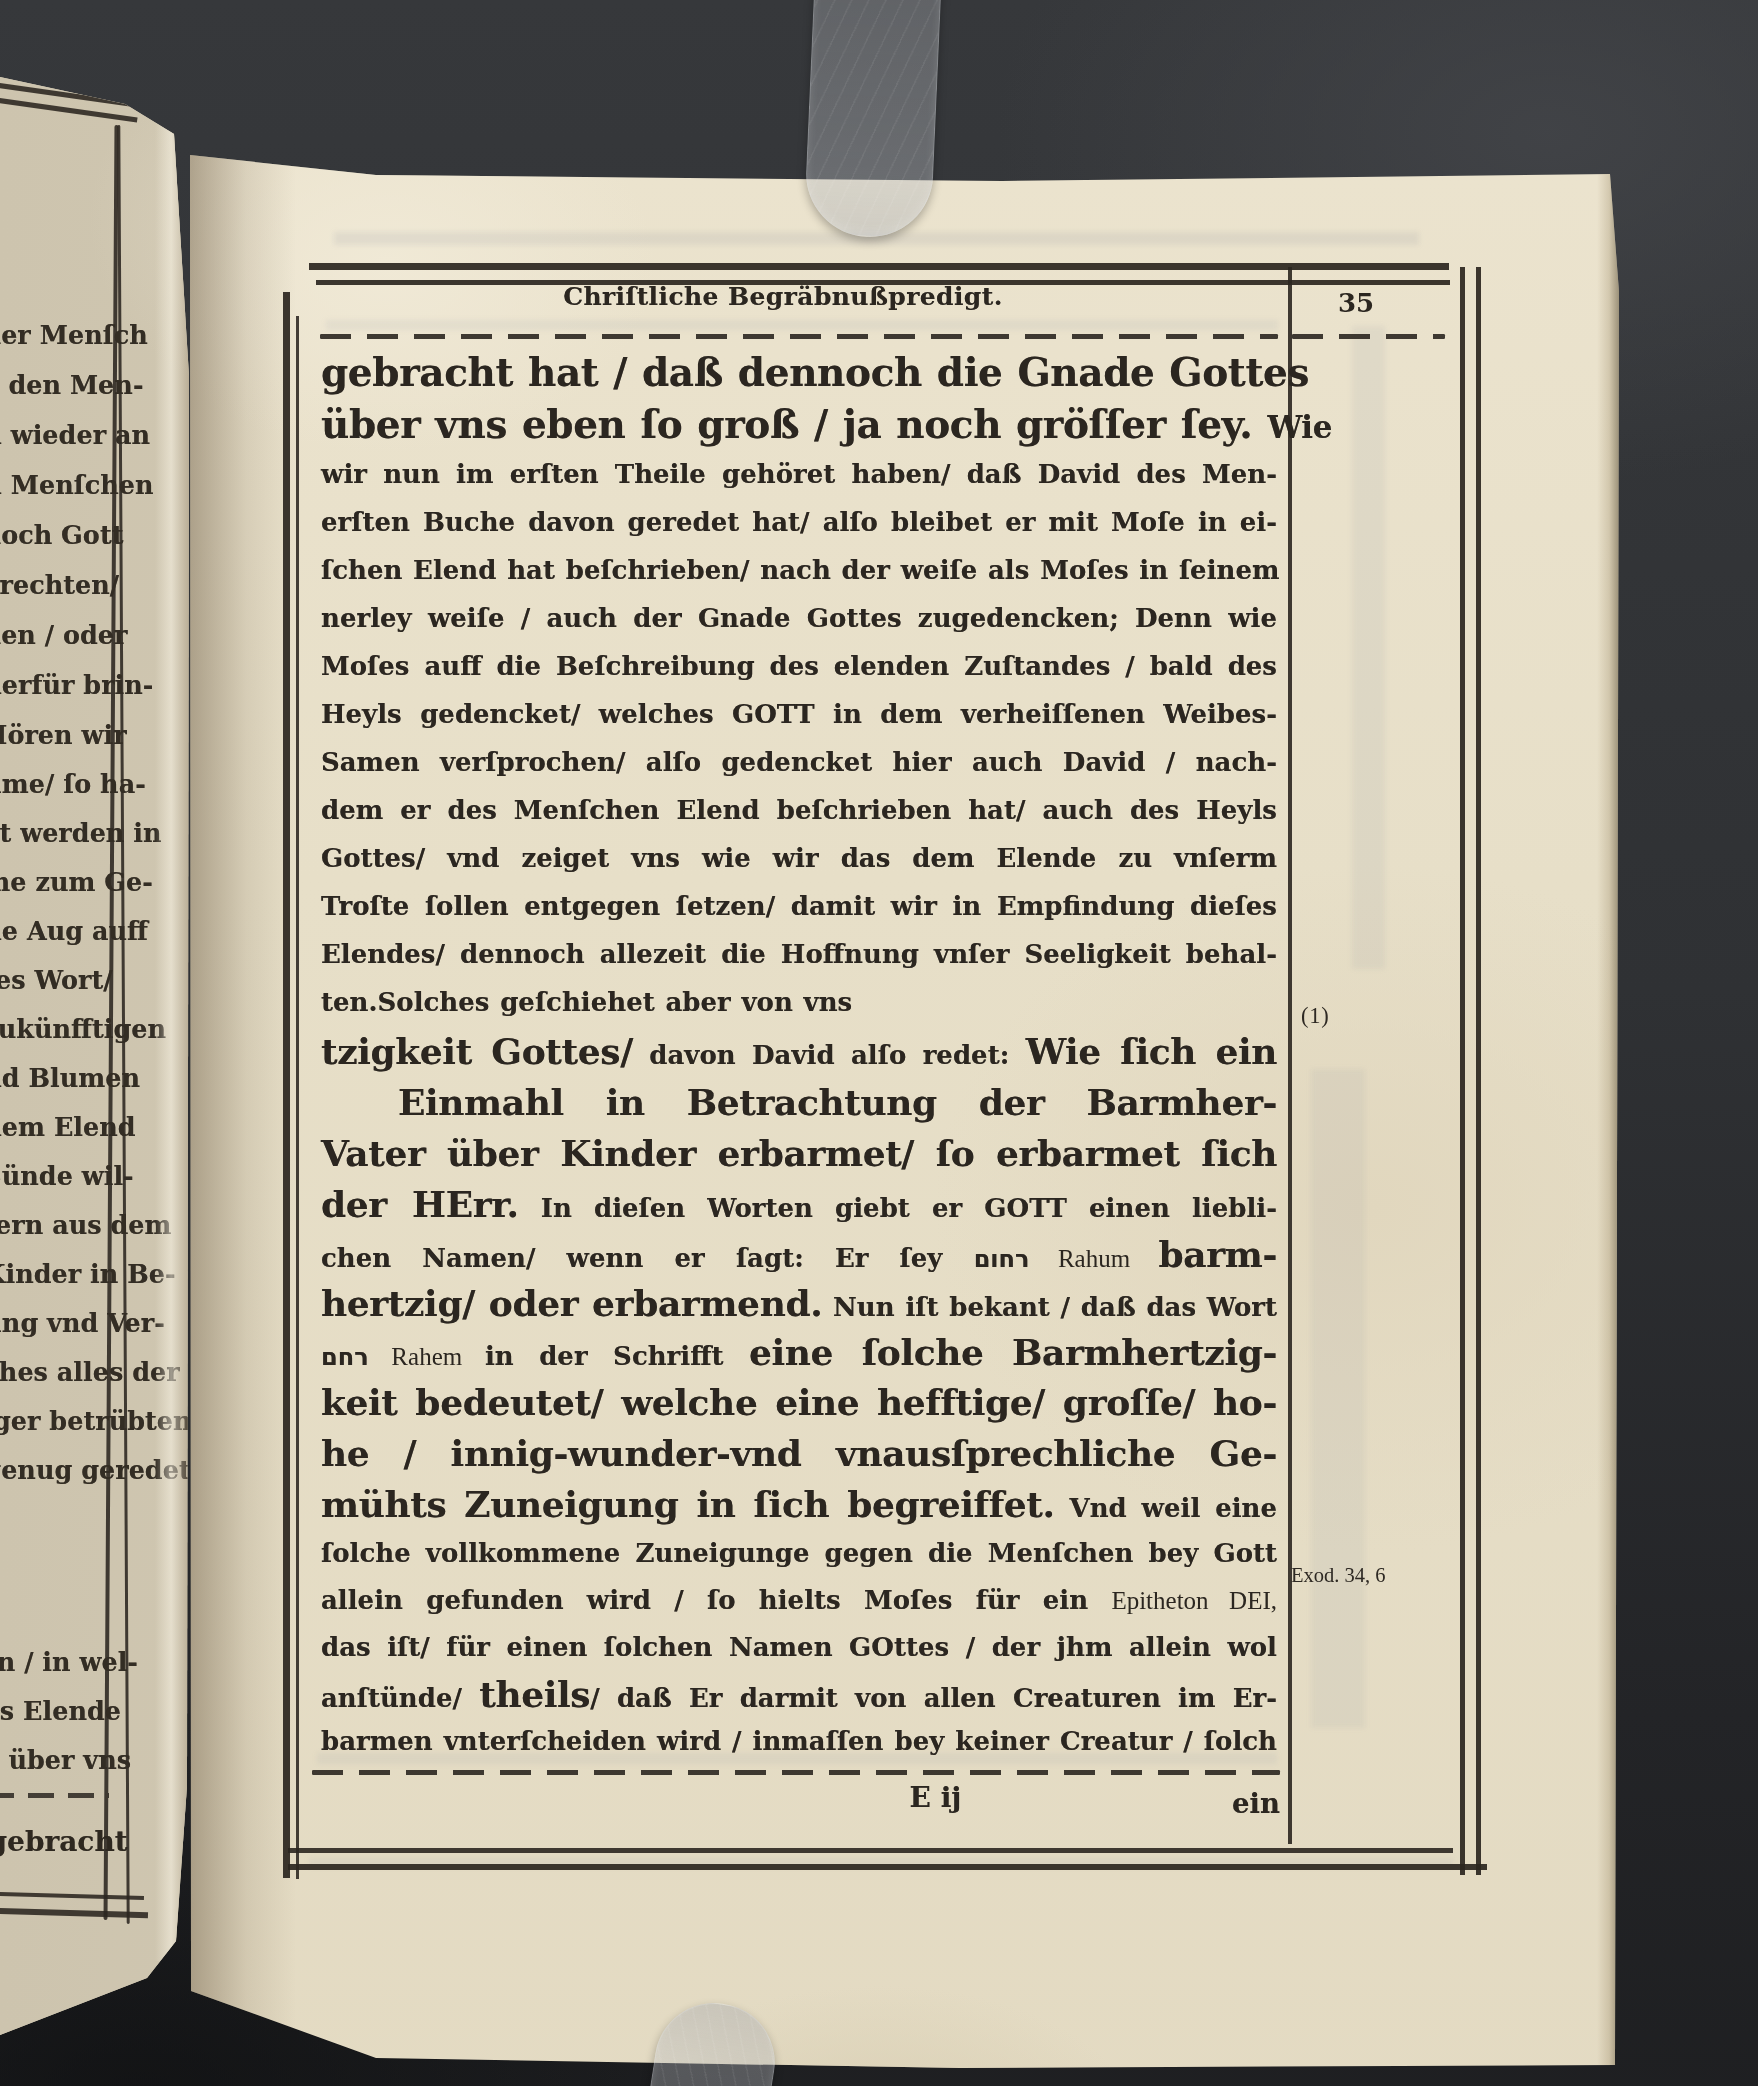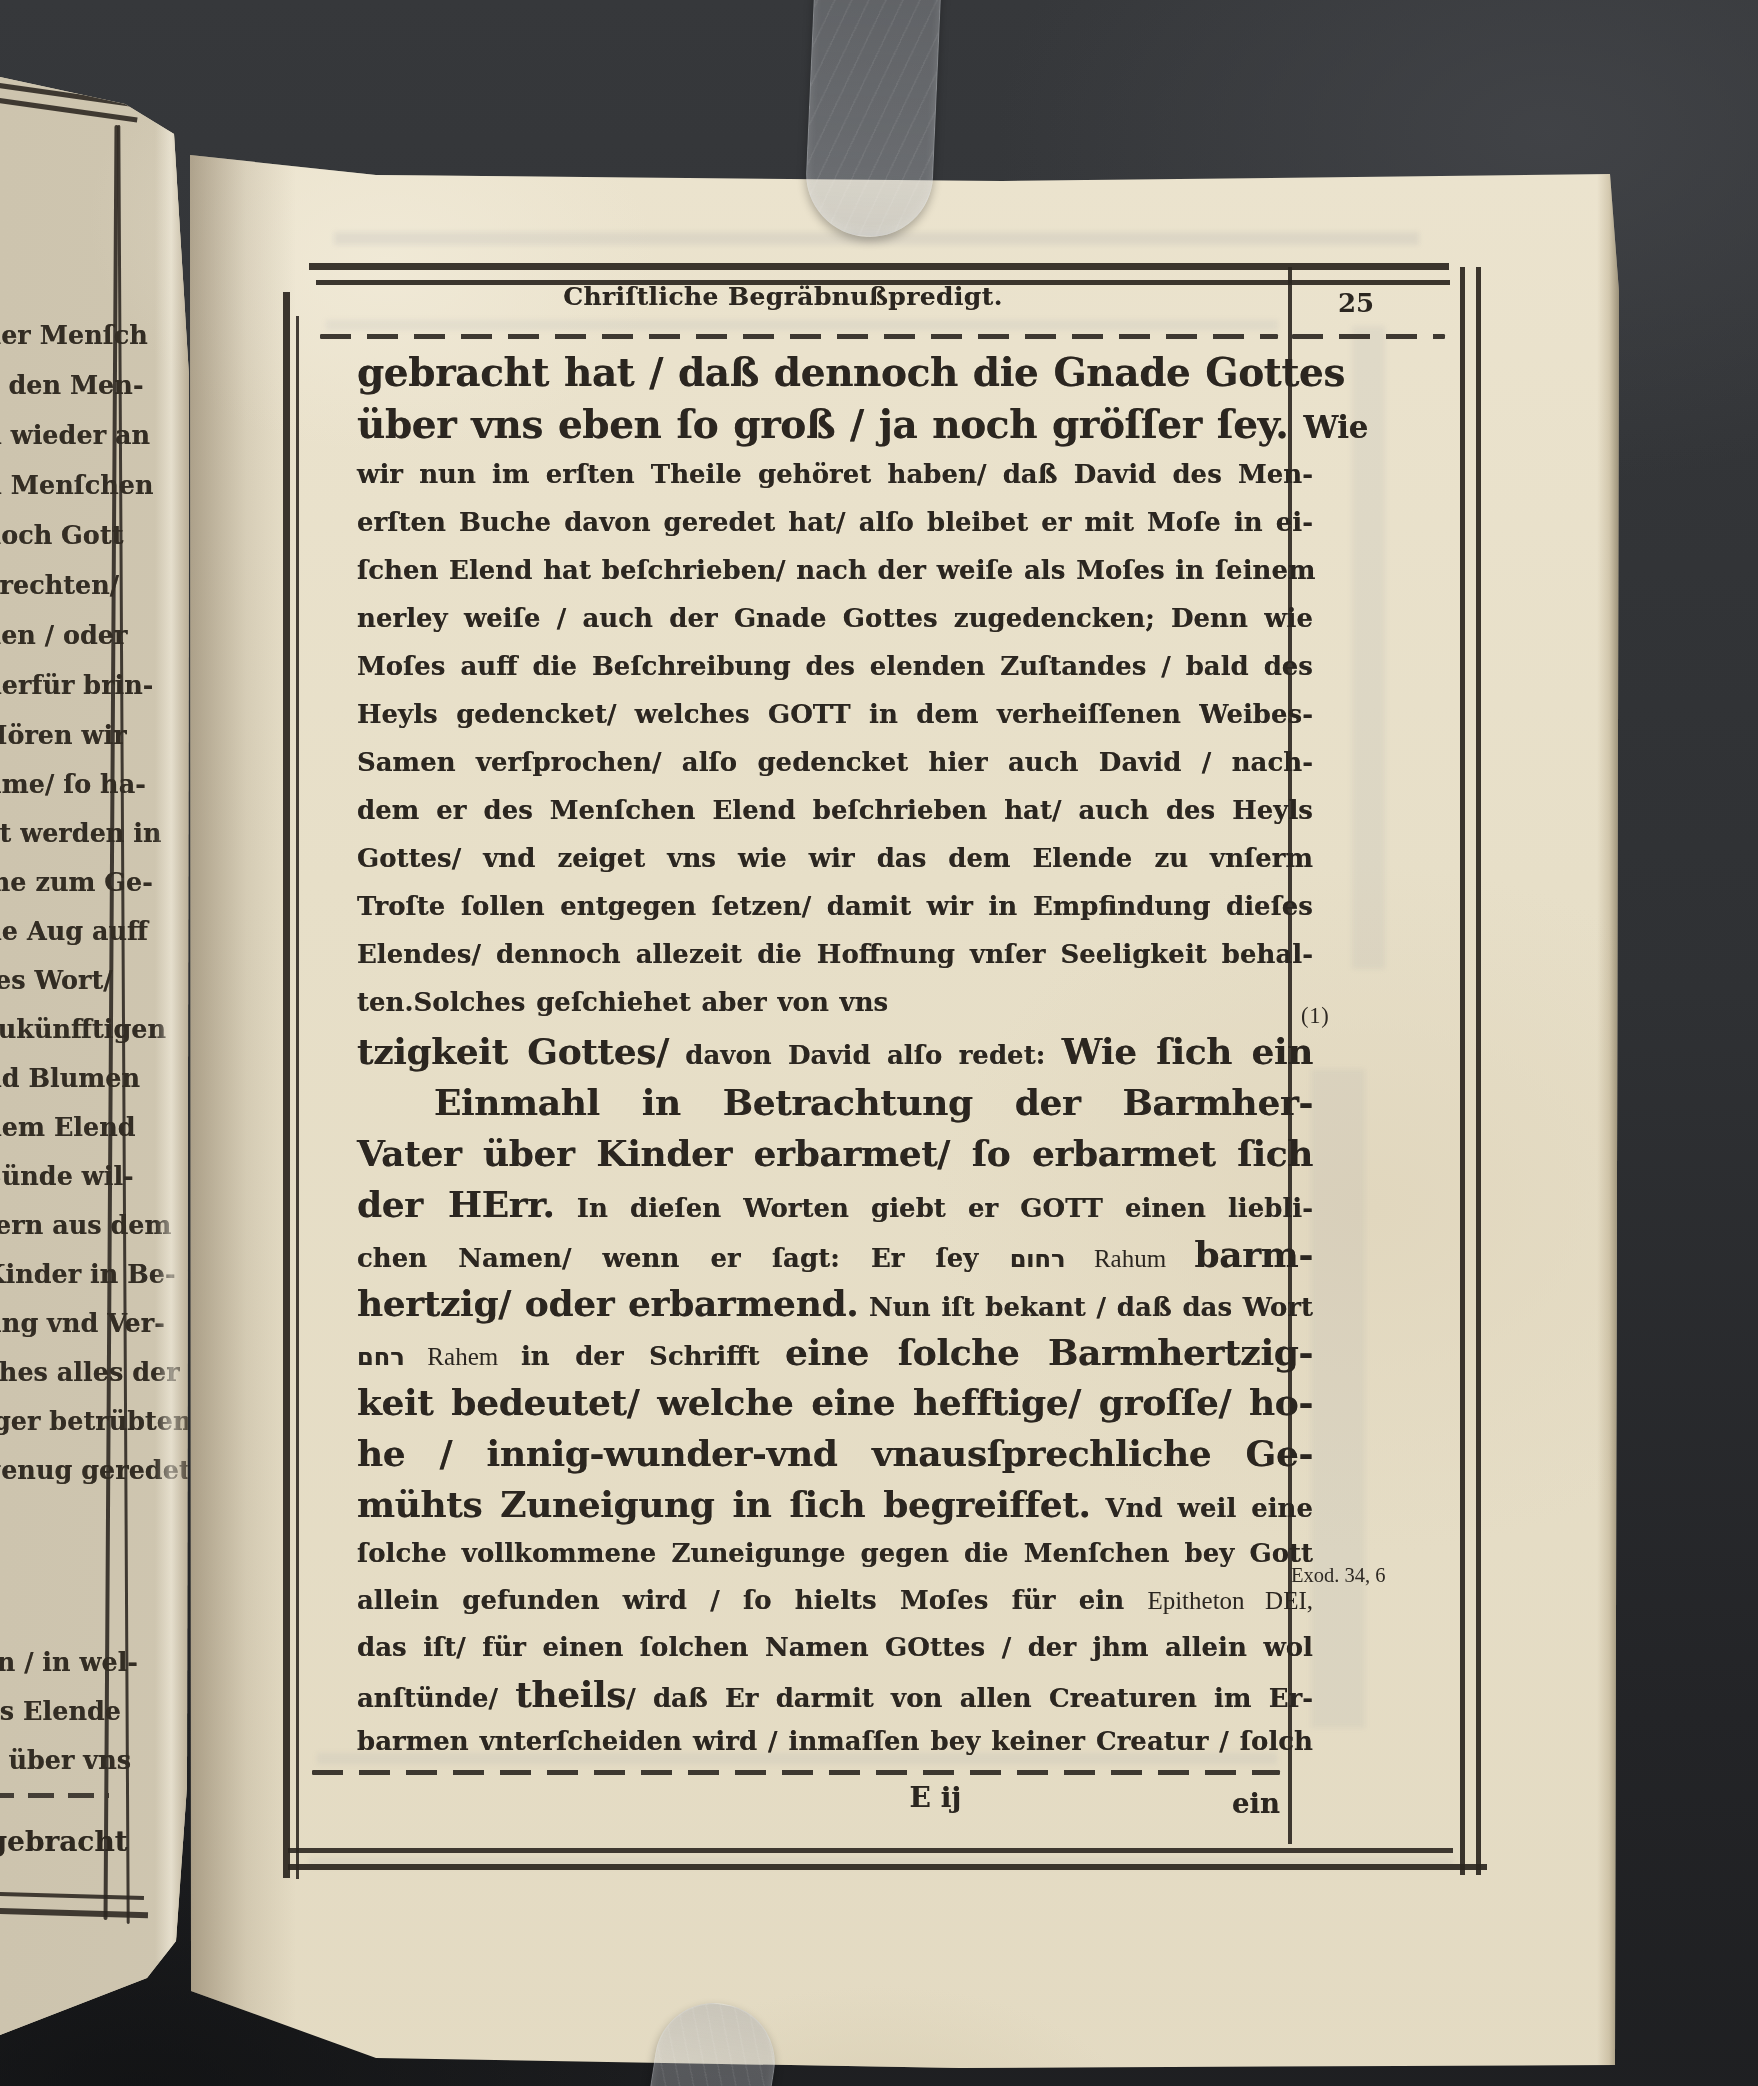--- a/index.html
+++ b/index.html
@@ -111,21 +111,21 @@
   .mn-2{left:1291px;top:1564px;font-size:20.5px;white-space:nowrap;}
   
   .text-block{
     position:absolute;left:321px;top:346px;width:956px;
     color:#2b2620;font-weight:700;
     text-shadow:0 0 0.6px rgba(43,38,32,.55);
     word-spacing:1.7px;
   }
   .tline{
     display:block;width:100%;white-space:nowrap;
-    text-align:justify;text-align-last:justify;margin-left:36px;
+    text-align:justify;text-align-last:justify;
   }
   .tline span{display:inline;}
   .ln-xl{height:52px;line-height:52px;font-size:39px;letter-spacing:-0.4px;}
   .ln-lg{height:51px;line-height:51px;font-size:36px;letter-spacing:-0.4px;}
   .ln-mix{height:49px;line-height:49px;font-size:26px;}
   .ln-body{height:48px;line-height:48px;font-size:26px;}
   .tight{height:47px;line-height:47px;}
   .indent{padding-left:77px;box-sizing:border-box;}
   .noj{text-align-last:left;}
   .seg-xl{font-size:39px;letter-spacing:-0.4px;}
@@ -234,21 +234,21 @@
   <div class="rule fr-inner"></div>
   <div class="rule fr-right-a"></div>
   <div class="rule fr-right-b"></div>
   <div class="rule fr-bot-a"></div>
   <div class="rule fr-bot-b"></div>
   <div class="dash dash-head"></div>
   <div class="dash dash-head-margin"></div>
   <div class="dash dash-foot"></div>
 
   <div class="header-title">Chriſtliche Begräbnußpredigt.</div>
-  <div class="page-number">25</div>
+  <div class="page-number">35</div>
 
   <div class="margin-note mn-1">(1)</div>
   <div class="margin-note mn-2">Exod. 34, 6</div>
 
   <div class="text-block">
       <div class="tline ln-xl"><span class="seg-xl">gebracht hat / daß dennoch die Gnade Gottes</span></div>
       <div class="tline ln-xl"><span class="seg-xl">über vns eben ſo groß / ja noch gröſſer ſey. </span><span class="seg-md">Wie</span></div>
       <div class="tline ln-body"><span class="seg-body">wir nun im erſten Theile gehöret haben/ daß David des Men-</span></div>
       <div class="tline ln-body"><span class="seg-body">erſten Buche davon geredet hat/ alſo bleibet er mit Moſe in ei-</span></div>
       <div class="tline ln-body"><span class="seg-body">ſchen Elend hat beſchrieben/ nach der weiſe als Moſes in ſeinem</span></div>

